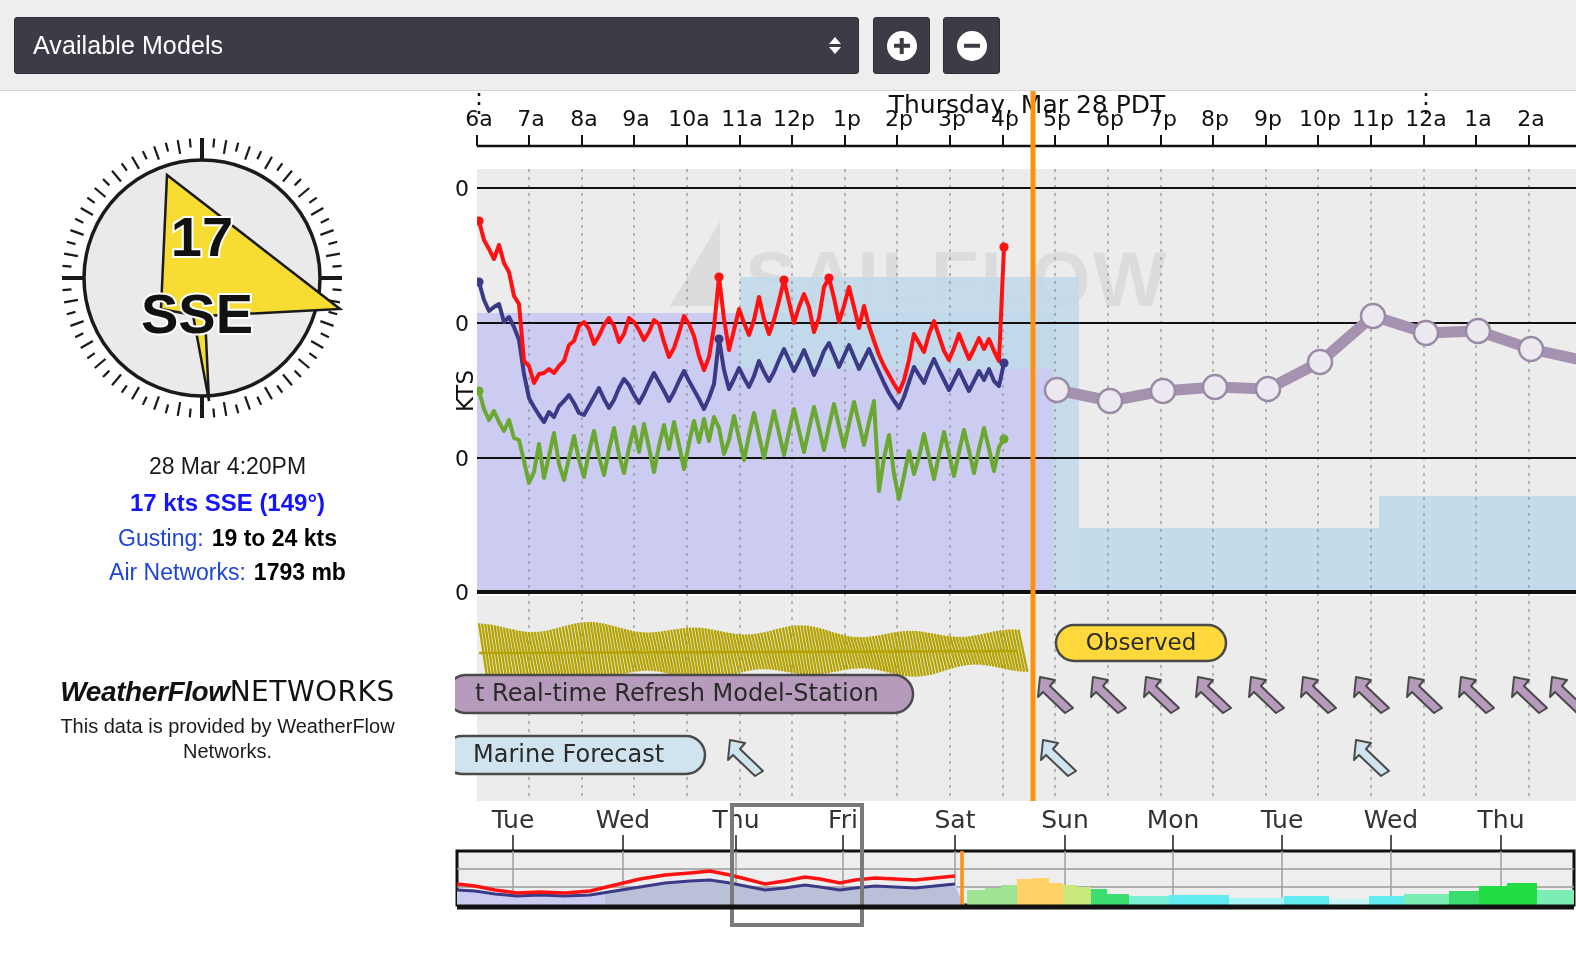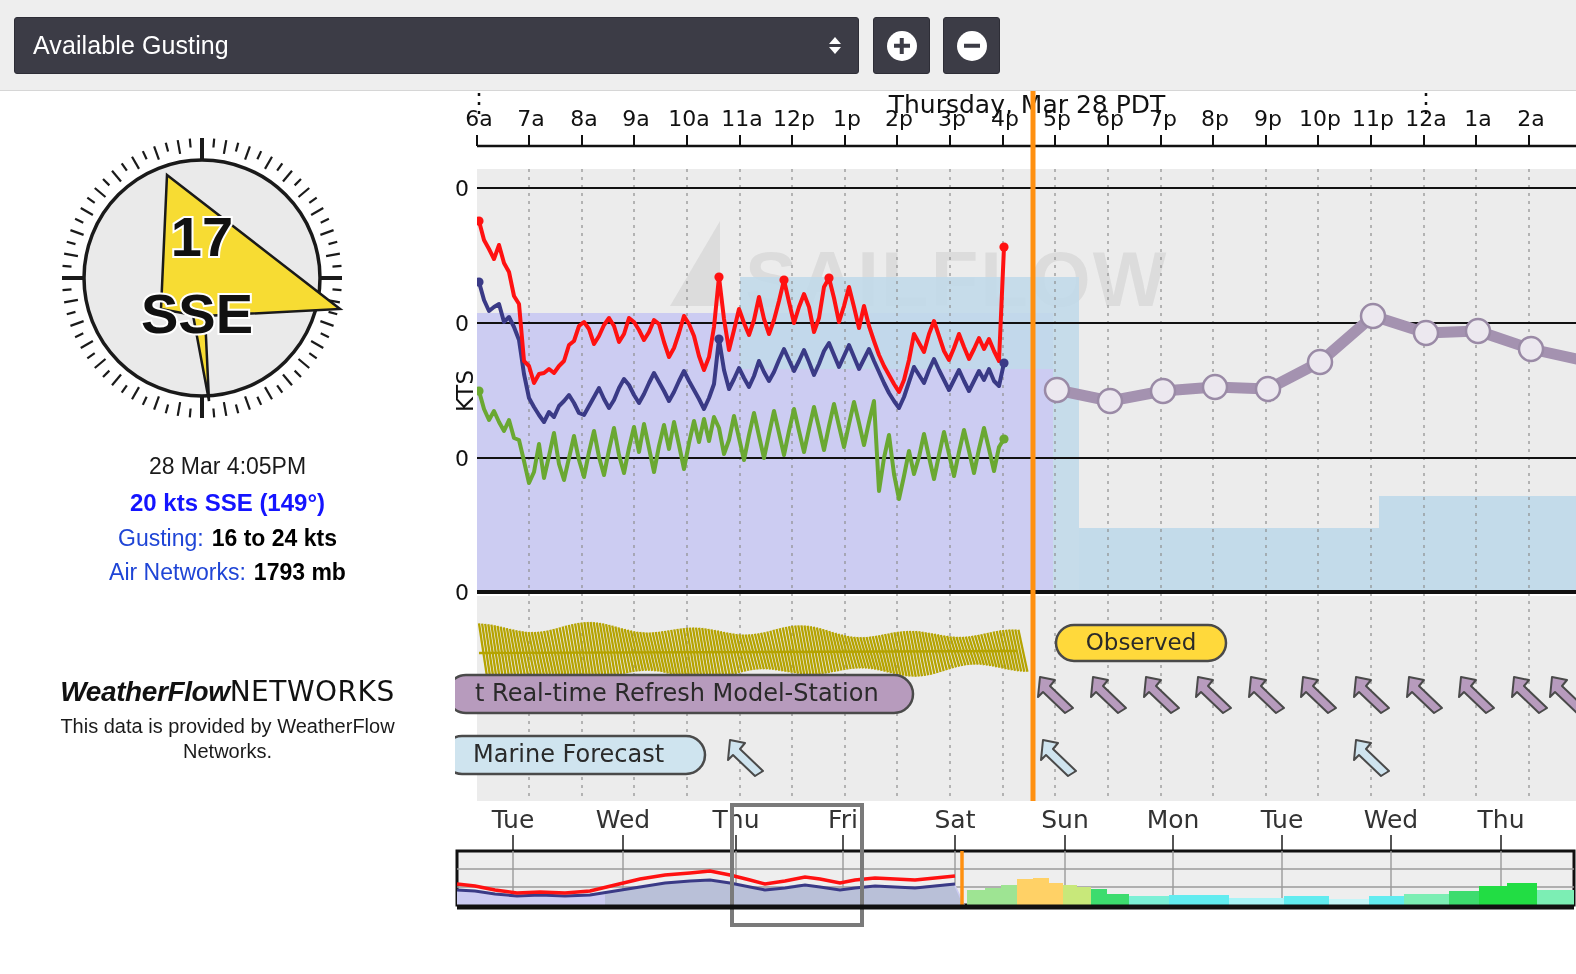--- a/index.html
+++ b/index.html
@@ -97,21 +97,21 @@
   .chart-svg { position: absolute; left: 0; top: 0; }
 </style>
 </head>
 <body>
 
 <div id="app">
 
 <div class="toolbar">
   <div class="toolbar-inner">
     <div class="model-select">
-      <span class="model-select-label">Available Gusting</span>
+      <span class="model-select-label">Available Models</span>
       <span class="spin-arrows">
         <i class="up"></i>
             <i class="dn"></i>
       </span>
     </div>
     <div class="zoom-btn">
       <span class="circ plus"></span>
     </div>
     <div class="zoom-btn">
       <span class="circ"></span>
@@ -198,25 +198,25 @@
             <line x1="133.58259770005677" y1="14.49849454998133" x2="132.79819601532785" y2="5.532742267155612" stroke-width="2.2"></line>
           </g>
       <circle cx="145" cy="145" r="118" fill="#eaeaea" stroke="#1a1a1a" stroke-width="3.5"></circle>
       <polygon points="110,42 283,176 148,183 152,268 136,182 104,176" fill="#f7dc33" stroke="#1a1a1a" stroke-width="2.5"></polygon>
       <text x="145" y="123" text-anchor="middle" font-size="56" font-weight="bold" font-family="Liberation Sans, sans-serif" fill="#111" stroke="#ffffff" stroke-width="4" paint-order="stroke">17</text>
       <text x="140" y="200" text-anchor="middle" font-size="56" font-weight="bold" font-family="Liberation Sans, sans-serif" fill="#111" stroke="#ffffff" stroke-width="4" paint-order="stroke">SSE</text>
     </svg>
   </div>
 
   <div class="readout">
-    <div class="stamp">28 Mar 4:05PM</div>
-    <div class="primary">20 kts SSE (149°)</div>
+    <div class="stamp">28 Mar 4:20PM</div>
+    <div class="primary">17 kts SSE (149°)</div>
     <div class="kv">
       <span class="k">Gusting:</span>
-      <span class="v">16 to 24 kts</span>
+      <span class="v">19 to 24 kts</span>
     </div>
     <div class="kv">
       <span class="k">Air Networks:</span>
       <span class="v">1793 mb</span>
     </div>
   </div>
 
   <div class="brand">
     <div class="logo">
       <span>WeatherFlow</span><span class="nw">NETWORKS</span>

